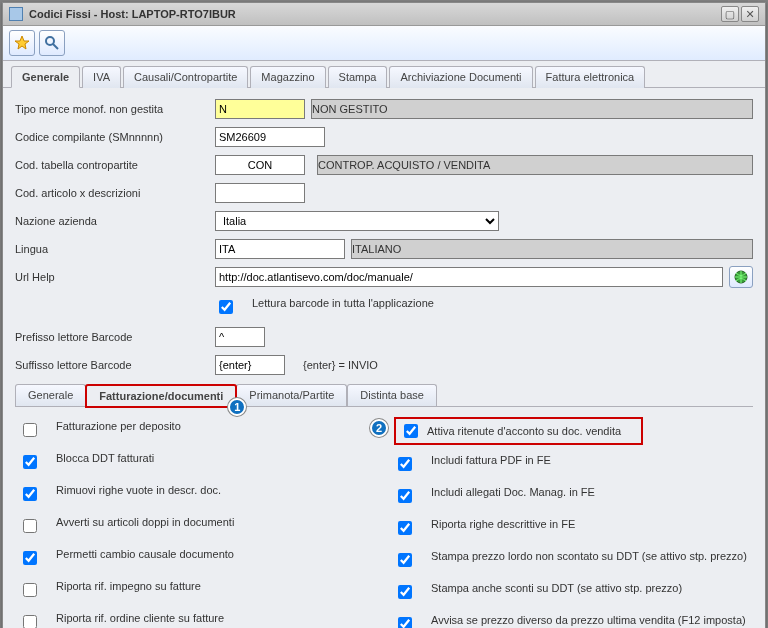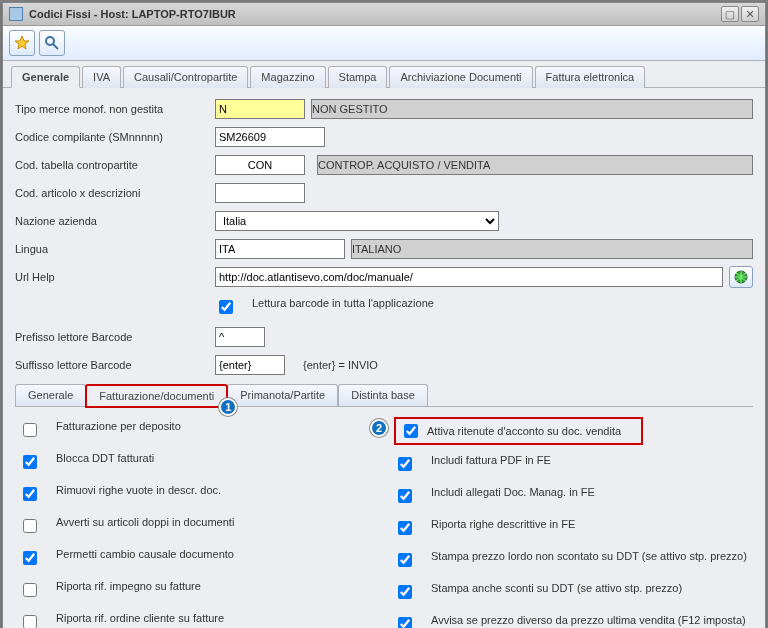--- a/index.html
+++ b/index.html
@@ -18,21 +18,21 @@
   .content { padding: 10px 12px 4px 12px; background: #eceef2; }
   .row { display: flex; align-items: center; margin-bottom: 6px; min-height: 22px; }
   .lbl { width: 200px; color: #333; }
   input.txt, select.dd { border: 1px solid #7a7a7a; padding: 2px 3px; height: 20px; background: #fff; }
   input.ylw { background: #ffff99; }
   .ro { background: #d0d0d0; border: 1px solid #7a7a7a; height: 20px; padding: 2px 0; color: #333; display: inline-flex; align-items: center; }
   .cb { display: inline-flex; gap: 16px; color: #333; padding: 3px 0;}
   .cb input { width: 14px; height: 14px; }
   .subtabs { display: flex; margin-top: 8px; border-bottom: 1px solid #b0b0b8; }
   .subtab { padding: 4px 12px; background: linear-gradient(#f6f8ff,#e0e6f0); border: 1px solid #b0b0b8; border-bottom: none; border-radius: 3px 3px 0 0; color: #444; cursor:pointer; }
-  .subtab.active { background: #eceef2; font-weight: normal; border-bottom: 1px solid #eceef2; position: relative; top: 1px; }
+  .subtab.active { background: #eceef2; font-weight: bold; border-bottom: 1px solid #eceef2; position: relative; top: 1px; }
   .subtab.hl { border: 2px solid #cc0000; margin: -1px; }
   .subcontent { padding: 10px 4px 4px 4px; display: flex; gap: 20px; }
   .col { flex: 1; display: flex; flex-direction: column; gap: 6px; }
   .hl-box { border: 2px solid #cc0000; padding: 2px 20px 2px 4px; display: inline-flex; align-items: center; gap: 6px;}
   .badge { width: 18px; height: 18px; border-radius: 50%; background: #1070c0; border: 2px solid #fff; box-shadow: 0 0 0 1px #888; color: #fff; font-weight: bold; display: inline-flex; align-items: center; justify-content: center; font-size: 11px; position: relative; }
 </style>
 </head>
 <body>
 
 <div class="window">

